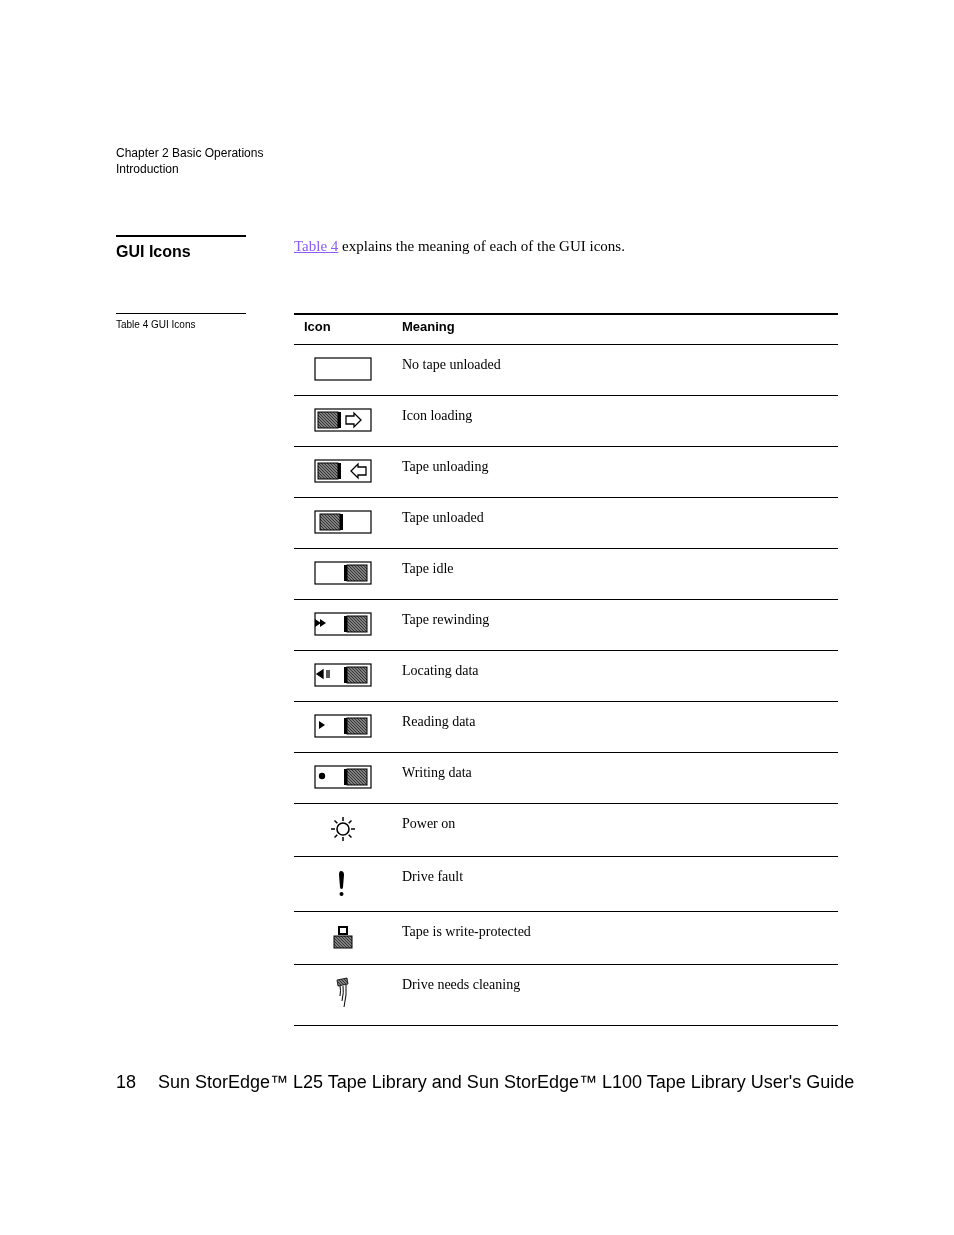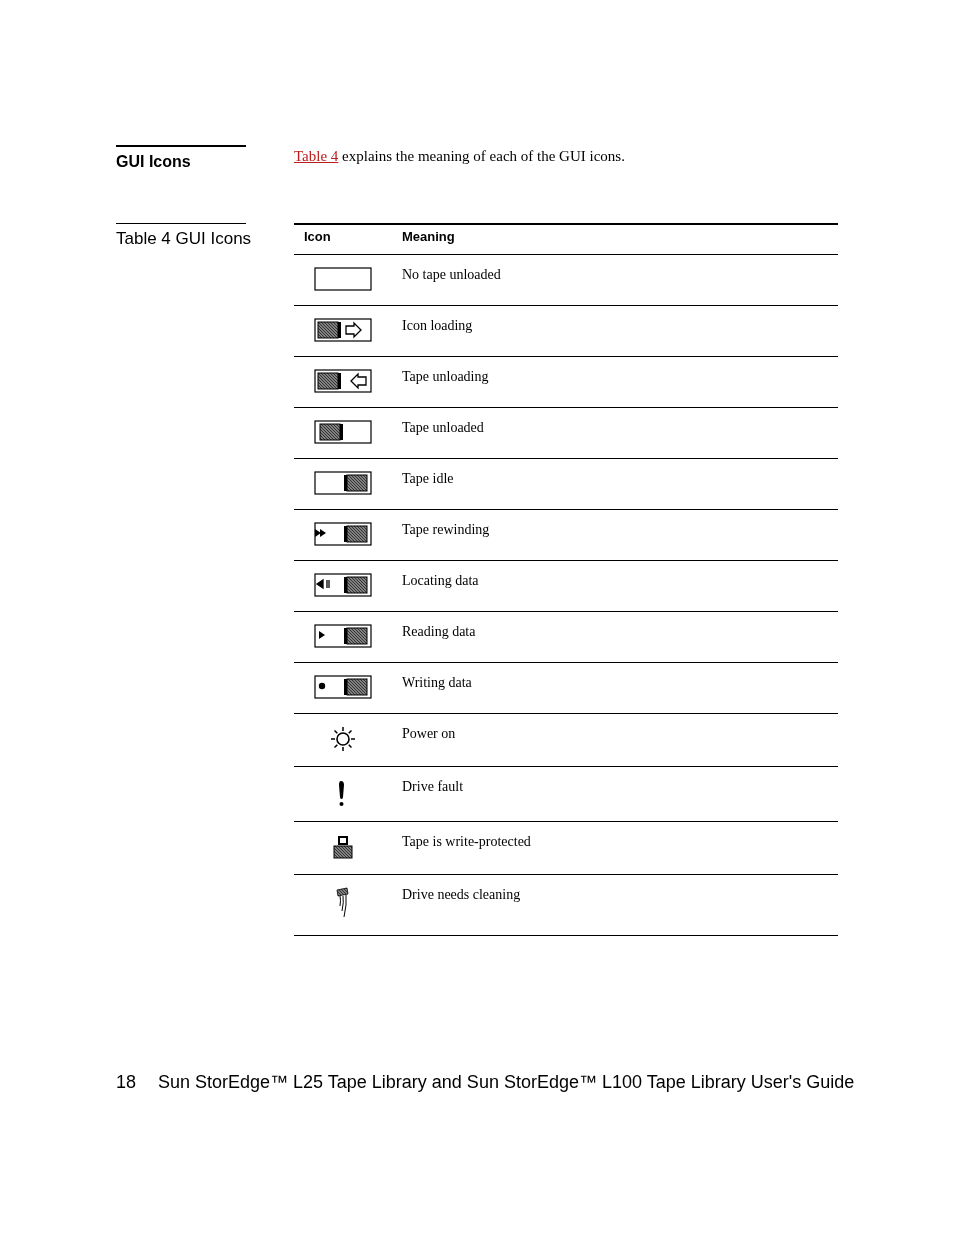--- a/index.html
+++ b/index.html
@@ -36,38 +36,38 @@
   .lcol .h {
     font-size: 16px;
     font-weight: 700;
   }
 
   .intro {
     font-family: "Palatino Linotype","Book Antiqua",Georgia,serif;
     font-size: 15px;
     line-height: 1.5;
   }
-  .intro a { color: #b91c1c; text-decoration: underline; font-family: Liberation Serif, serif; }
+  .intro a { color: #8b5cf6; text-decoration: underline; font-family: Liberation Serif, serif; }
 
   .tbl-wrap {
     margin-top: 52px;
     display: flex;
     gap: 18px;
     align-items: flex-start;
   }
   .caption {
     width: 160px;
     flex: 0 0 160px;
   }
   .caption .rule {
     border-top: 1px solid #000;
     width: 130px;
     margin-bottom: 5px;
   }
-  .caption .txt { font-size: 17px; }
+  .caption .txt { font-size: 10px; }
 
   table {
     border-collapse: collapse;
     width: 560px;
     border-top: 2.2px solid #000;
     border-bottom: 1.3px solid #000;
   }
   th {
     font-family: "Helvetica Neue", Helvetica, Arial, sans-serif;
     font-size: 13px;
@@ -108,20 +108,24 @@
 <svg width="0" height="0" style="position:absolute">
   <defs>
     <pattern id="hatch" width="3" height="3" patternUnits="userSpaceOnUse">
       <rect width="3" height="3" fill="#808080"></rect>
       <path d="M0 0 L3 3 M-1 2 L1 4 M2 -1 L4 1" stroke="#000" stroke-width="0.6"></path>
     </pattern>
   </defs>
 </svg>
 
 <div class="page">
+  <div class="running-head">
+    <div>Chapter 2  Basic Operations</div>
+    <div>Introduction</div>
+  </div>
 
   <div class="sec">
     <div class="lcol">
       <div class="rule"></div>
       <div class="h">GUI Icons</div>
     </div>
     <div class="rcol">
       <p class="intro">
         <a href="#">Table 4</a><span> explains the meaning of each of the GUI icons.</span>
       </p>

